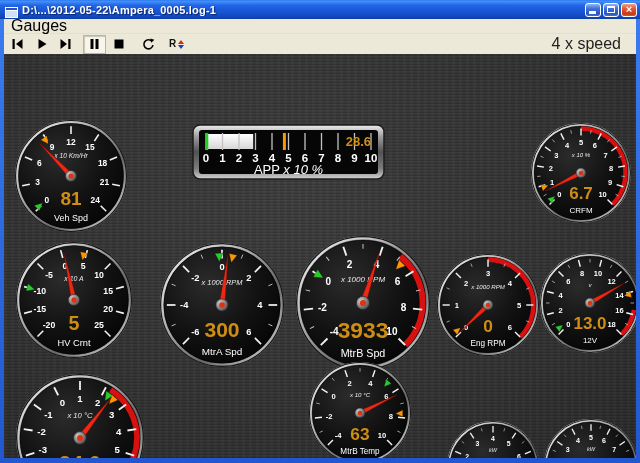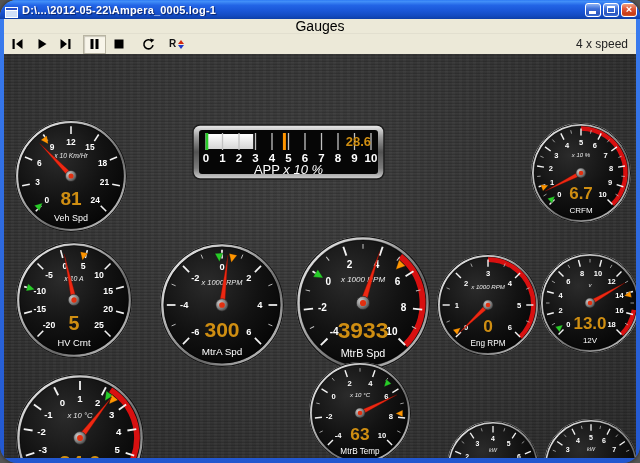--- a/index.html
+++ b/index.html
@@ -2,21 +2,20 @@
 <html><head>
 <meta charset="utf-8">
 <style>
   html,body{margin:0;padding:0;background:#555;}
   *{box-sizing:border-box;}
   .window{
     width:640px;height:463px;position:relative;overflow:hidden;
     background:linear-gradient(180deg,#3a7df0,#2257cf);
     font-family:"Liberation Sans",sans-serif;
     box-shadow:0 0 4px rgba(0,0,0,.6);
-    border-radius:17px;
   }
   
   .titlebar{
     height:19px;display:flex;align-items:center;padding:0 3px 0 5px;
     background:linear-gradient(180deg,#2f7cf4 0%,#418ef8 8%,#2264e6 28%,#1a57d8 55%,#134bc2 82%,#0d3fa8 100%);
   }
   .app-icon{width:13px;height:11px;display:inline-block;margin-right:4px;flex:0 0 auto;}
   .title-text{
     color:#fff;font-size:11px;font-weight:bold;letter-spacing:.2px;
     text-shadow:1px 1px 1px rgba(10,30,90,.9);flex:1 1 auto;
@@ -28,39 +27,39 @@
     display:flex;align-items:center;justify-content:center;position:relative;
     background:linear-gradient(180deg,#8fb3f4 0%,#3e6fd8 40%,#2b56bd 80%,#3e6fd8 100%);
   }
   .wbtn.close{background:linear-gradient(180deg,#f0a080 0%,#e2573a 40%,#c43a14 85%,#d95c30 100%);}
   .glyph-min{position:absolute;left:3px;bottom:2px;width:7px;height:3px;background:#fff;}
   .glyph-max{width:8px;height:7px;border:1px solid #fff;border-top-width:2px;}
   .glyph-close{color:#fff;font-size:11px;font-weight:bold;line-height:1;margin-top:-1px;}
   
   .menubar{
     height:14px;background:#ece9d8;display:flex;align-items:center;
-    margin:0 4px;font-size:14px;color:#000;flex-direction:column;
+    margin:0 4px;font-size:16px;color:#000;
   }
   .menu-item{padding:0 7px;line-height:14px;cursor:default;}
   
   .toolbar{
     height:21px;background:#ece9d8;border-top:1px solid #e2dfcf;
     display:flex;align-items:center;margin:0 4px;padding-left:2px;
   }
   .tbtn{
     width:23px;height:19px;display:flex;align-items:center;justify-content:center;
     border:1px solid transparent;margin-right:1px;
   }
   .tbtn svg{display:block;}
   .tbtn.pressed{
     background:#f8f5ea;border:1px solid #b8b4a2;
     box-shadow:inset 1px 1px 1px rgba(120,115,100,.35);
   }
   .tbtn.gap{margin-left:5px;}
-  .speed-label{margin-left:auto;padding-right:8px;font-size:12px;color:#222;}
+  .speed-label{margin-left:auto;padding-right:15px;font-size:16px;color:#222;}
   .r-wrap{display:flex;align-items:center;gap:2px;}
   .r-label{font-size:10px;font-weight:bold;color:#111;line-height:1;}
   .r-arrows{display:flex;flex-direction:column;gap:1px;}
   .arr-up{width:0;height:0;border-left:3px solid transparent;border-right:3px solid transparent;border-bottom:4px solid #d42a10;}
   .arr-down{width:0;height:0;border-left:3px solid transparent;border-right:3px solid transparent;border-top:4px solid #2038c8;}
   
   .client{
     position:relative;height:404px;margin:0 4px;overflow:hidden;
     background-color:#383838;
     background-image:

